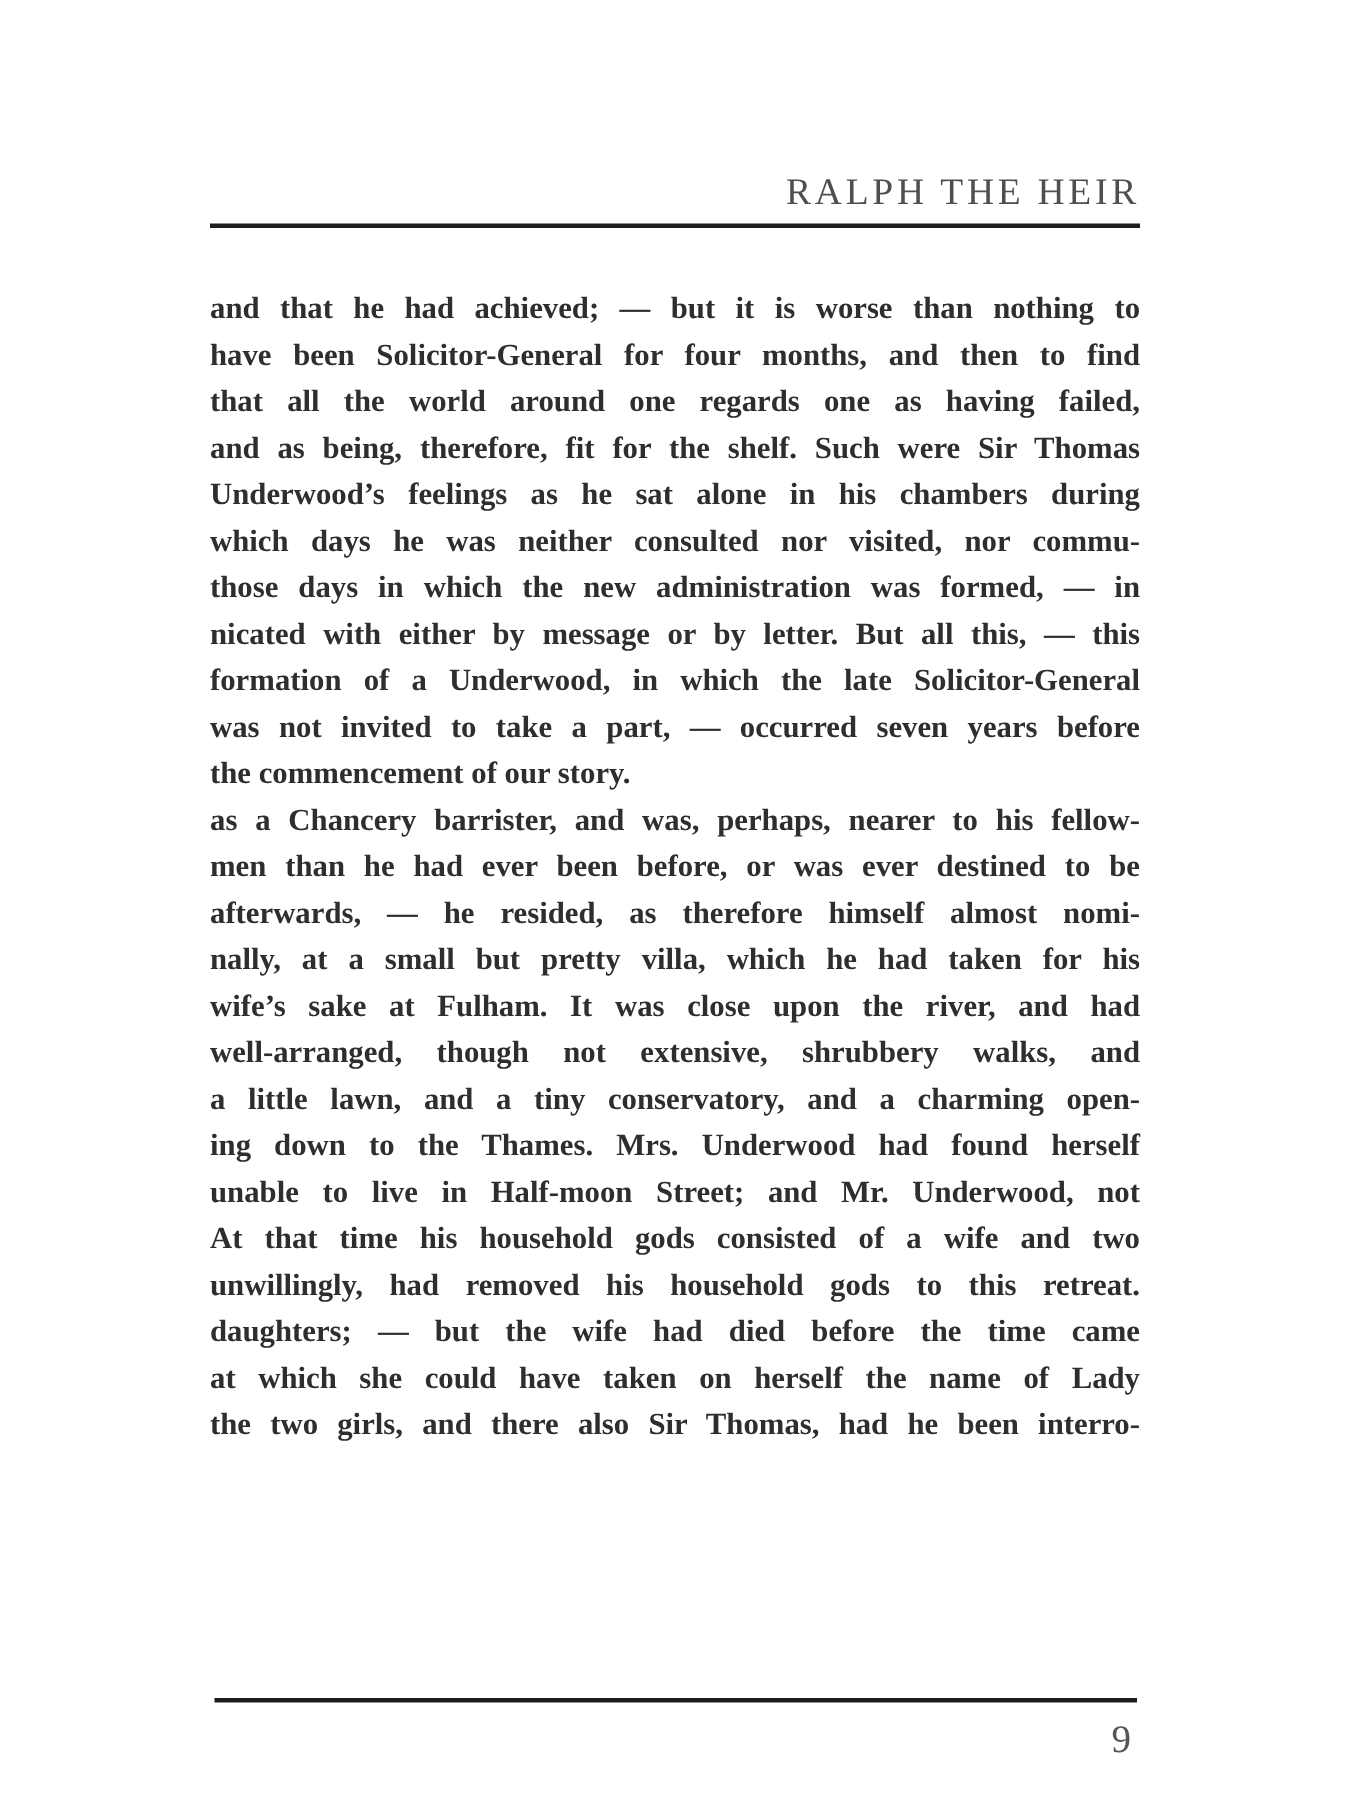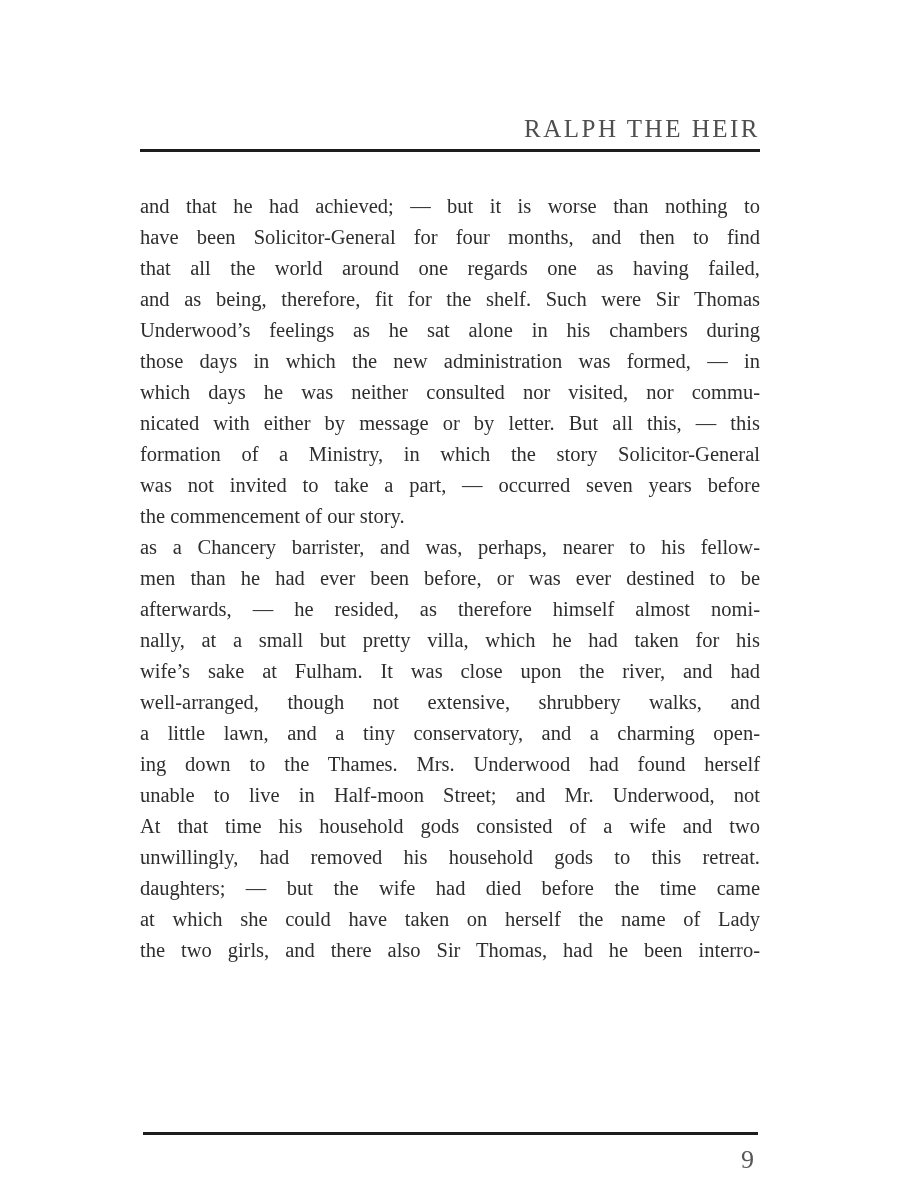--- a/index.html
+++ b/index.html
@@ -38,20 +38,21 @@
     height: 2.5px;
     background: #1d1d1d;
   }
   .body-text {
     position: absolute;
     left: 140px;
     top: 146px;
     width: 620px;
     font-size: 20.5px;
     color: #2e2e2e;
+    font-weight: bold;
   }
   .line {
     line-height: 31px;
     height: 31px;
     text-align: justify;
     text-align-last: justify;
     white-space: nowrap;
   }
   .line.last {
     text-align-last: left;
@@ -88,24 +89,24 @@
 
   <div class="header-rule"></div>
 
   <div class="body-text">
       <div>
         <div class="line">and that he had achieved; — but it is worse than nothing to</div>
         <div class="line">have been Solicitor-General for four months, and then to find</div>
         <div class="line">that all the world around one regards one as having failed,</div>
         <div class="line">and as being, therefore, fit for the shelf. Such were Sir Thomas</div>
         <div class="line">Underwood’s feelings as he sat alone in his chambers during</div>
+        <div class="line">which days he was neither consulted nor visited, nor commu-</div>
         <div class="line">those days in which the new administration was formed, — in</div>
-        <div class="line">which days he was neither consulted nor visited, nor commu-</div>
         <div class="line">nicated with either by message or by letter. But all this, — this</div>
-        <div class="line">formation of a Ministry, in which the story Solicitor-General</div>
+        <div class="line">formation of a Underwood, in which the late Solicitor-General</div>
         <div class="line">was not invited to take a part, — occurred seven years before</div>
         <div class="line last">the commencement of our story.</div>
       </div>
       <div>
         <div class="line">as a Chancery barrister, and was, perhaps, nearer to his fellow-</div>
         <div class="line">men than he had ever been before, or was ever destined to be</div>
         <div class="line">afterwards, — he resided, as therefore himself almost nomi-</div>
         <div class="line">nally, at a small but pretty villa, which he had taken for his</div>
         <div class="line">wife’s sake at Fulham. It was close upon the river, and had</div>
         <div class="line">well-arranged, though not extensive, shrubbery walks, and</div>

